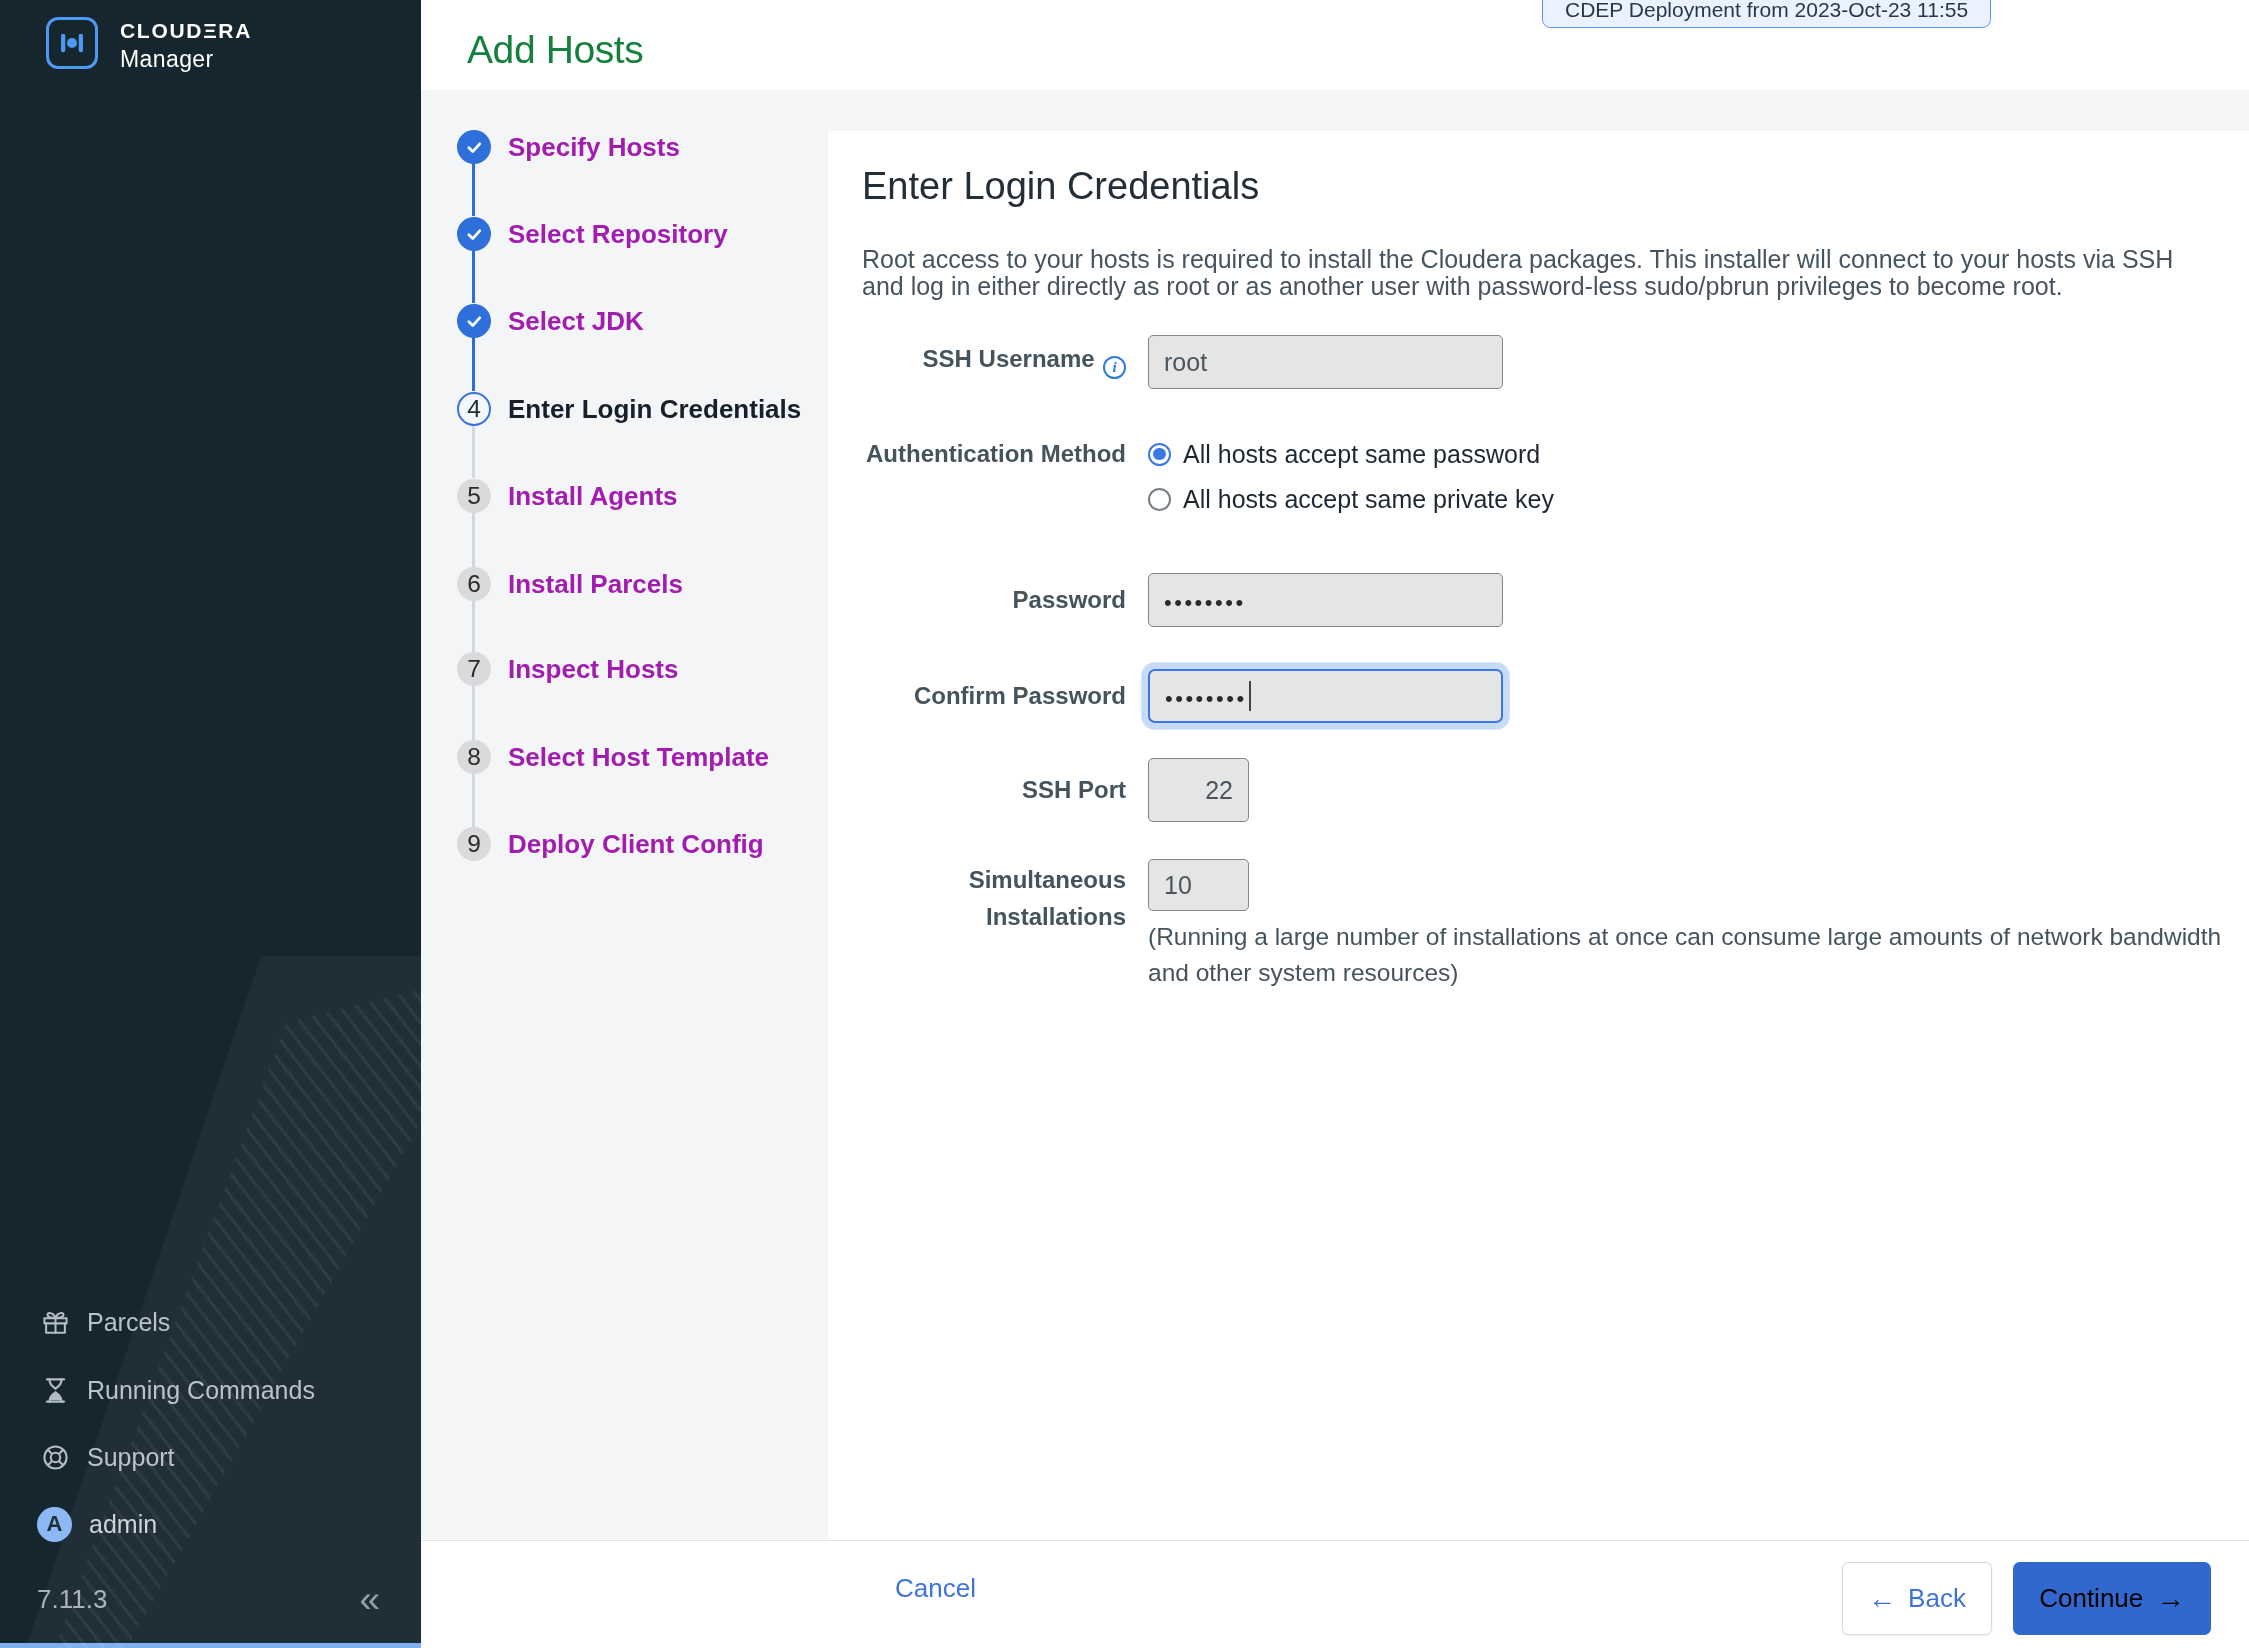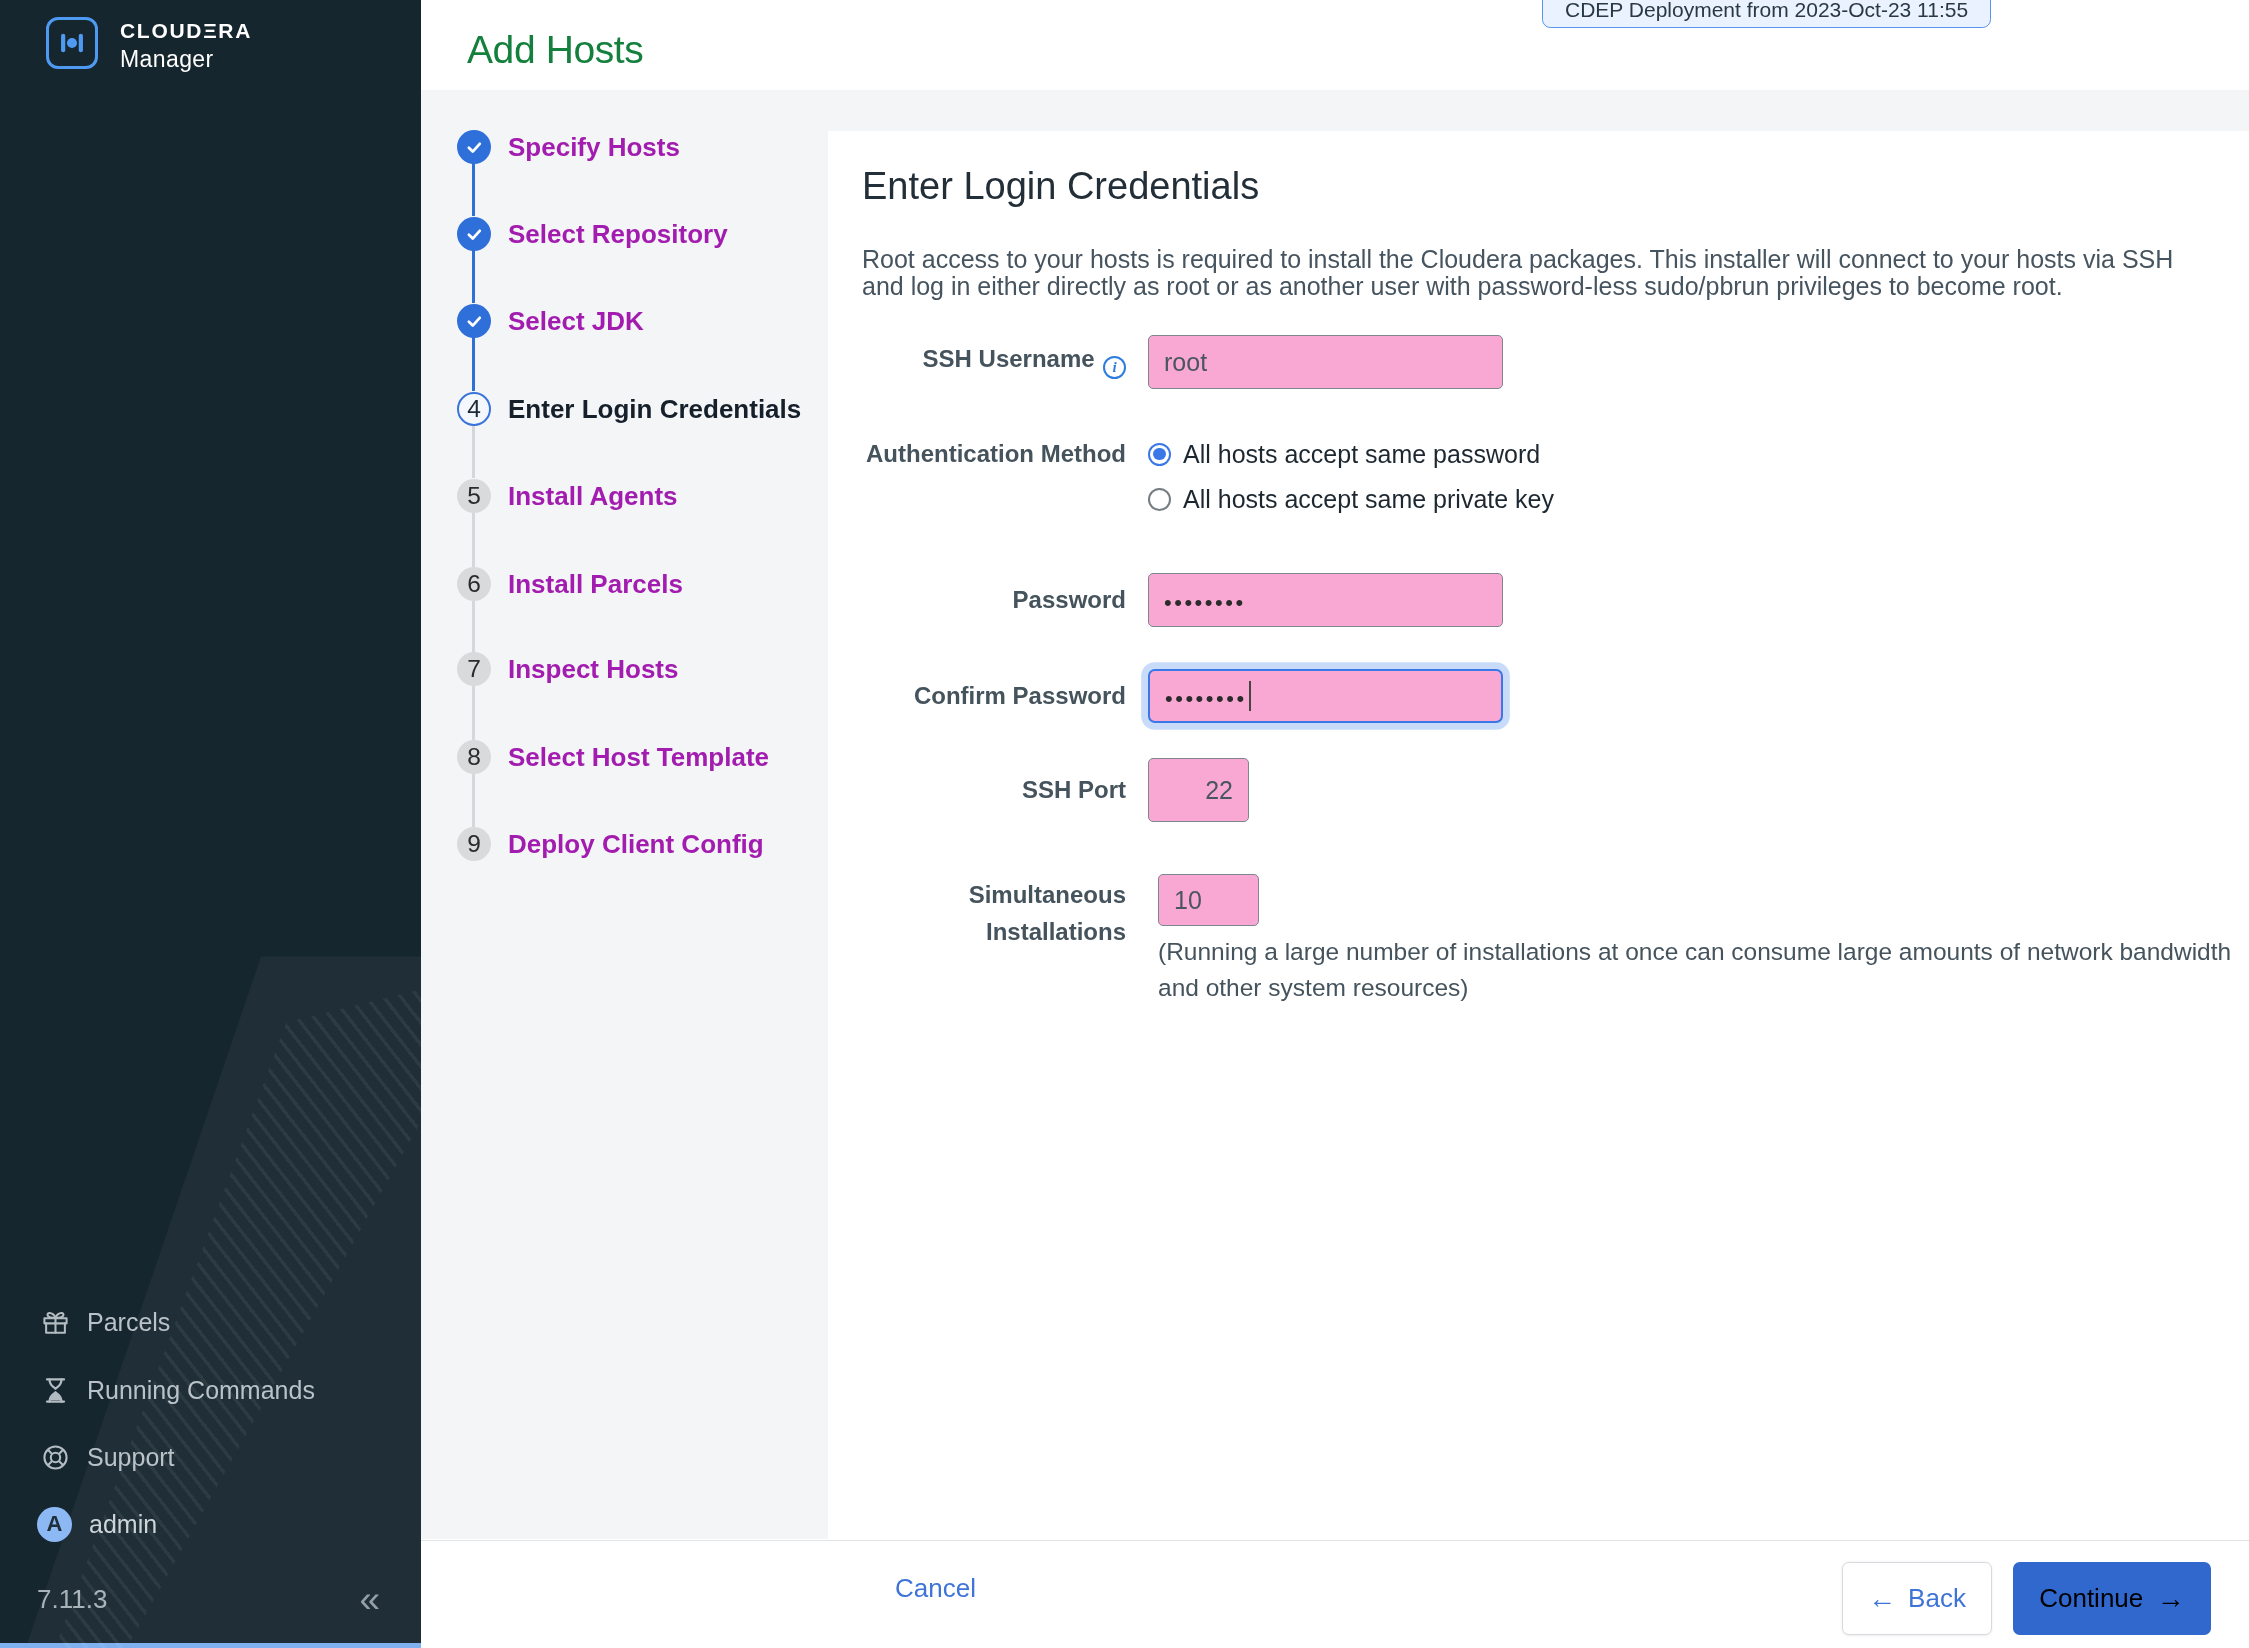--- a/index.html
+++ b/index.html
@@ -91,21 +91,21 @@
 
   .frow { position:absolute; left:34px; display:flex; }
   .flabel {
     width:264px; text-align:right; font-size:24px; font-weight:bold; color:#45535d;
     flex:0 0 auto;
   }
   .fctrl { margin-left:22px; }
   .row-center { align-items:center; }
 
   .textbox {
-    width:355px; height:54px; background:#f9a8d4;
+    width:355px; height:54px; background:#e5e5e5;
     border:1.7px solid #7e878e; border-radius:5px;
     font-size:25px; color:#4a565e; padding:0 15px;
     display:flex; align-items:center;
   }
   input.textbox { display:block; line-height:51px; }
   .textbox.small { width:101px; }
   .textbox.focused {
     border:2.5px solid #3a78e8; border-radius:6.8px;
     box-shadow: 0 0 0 6.8px rgba(125,170,240,0.42);
   }
@@ -338,21 +338,21 @@
         </div>
       </div>
 
       <div class="frow row-center" style="top:633px; height:52px;">
         <div class="flabel">SSH Port</div>
         <div class="fctrl">
           <input class="textbox small" style="height: 64px; text-align: right;" type="text" value="22">
         </div>
       </div>
 
-      <div class="frow" style="top:743px;gap:10px;">
+      <div class="frow" style="top:728px;">
         <div class="flabel two-line-label">
           <div>Simultaneous</div>
           <div>Installations</div>
         </div>
         <div class="fctrl">
           <input class="textbox small" style="height: 52px;" type="text" value="10">
           <div class="note">(Running a large number of installations at once can consume large amounts of network bandwidth and other system resources)</div>
         </div>
       </div>
     </div>

